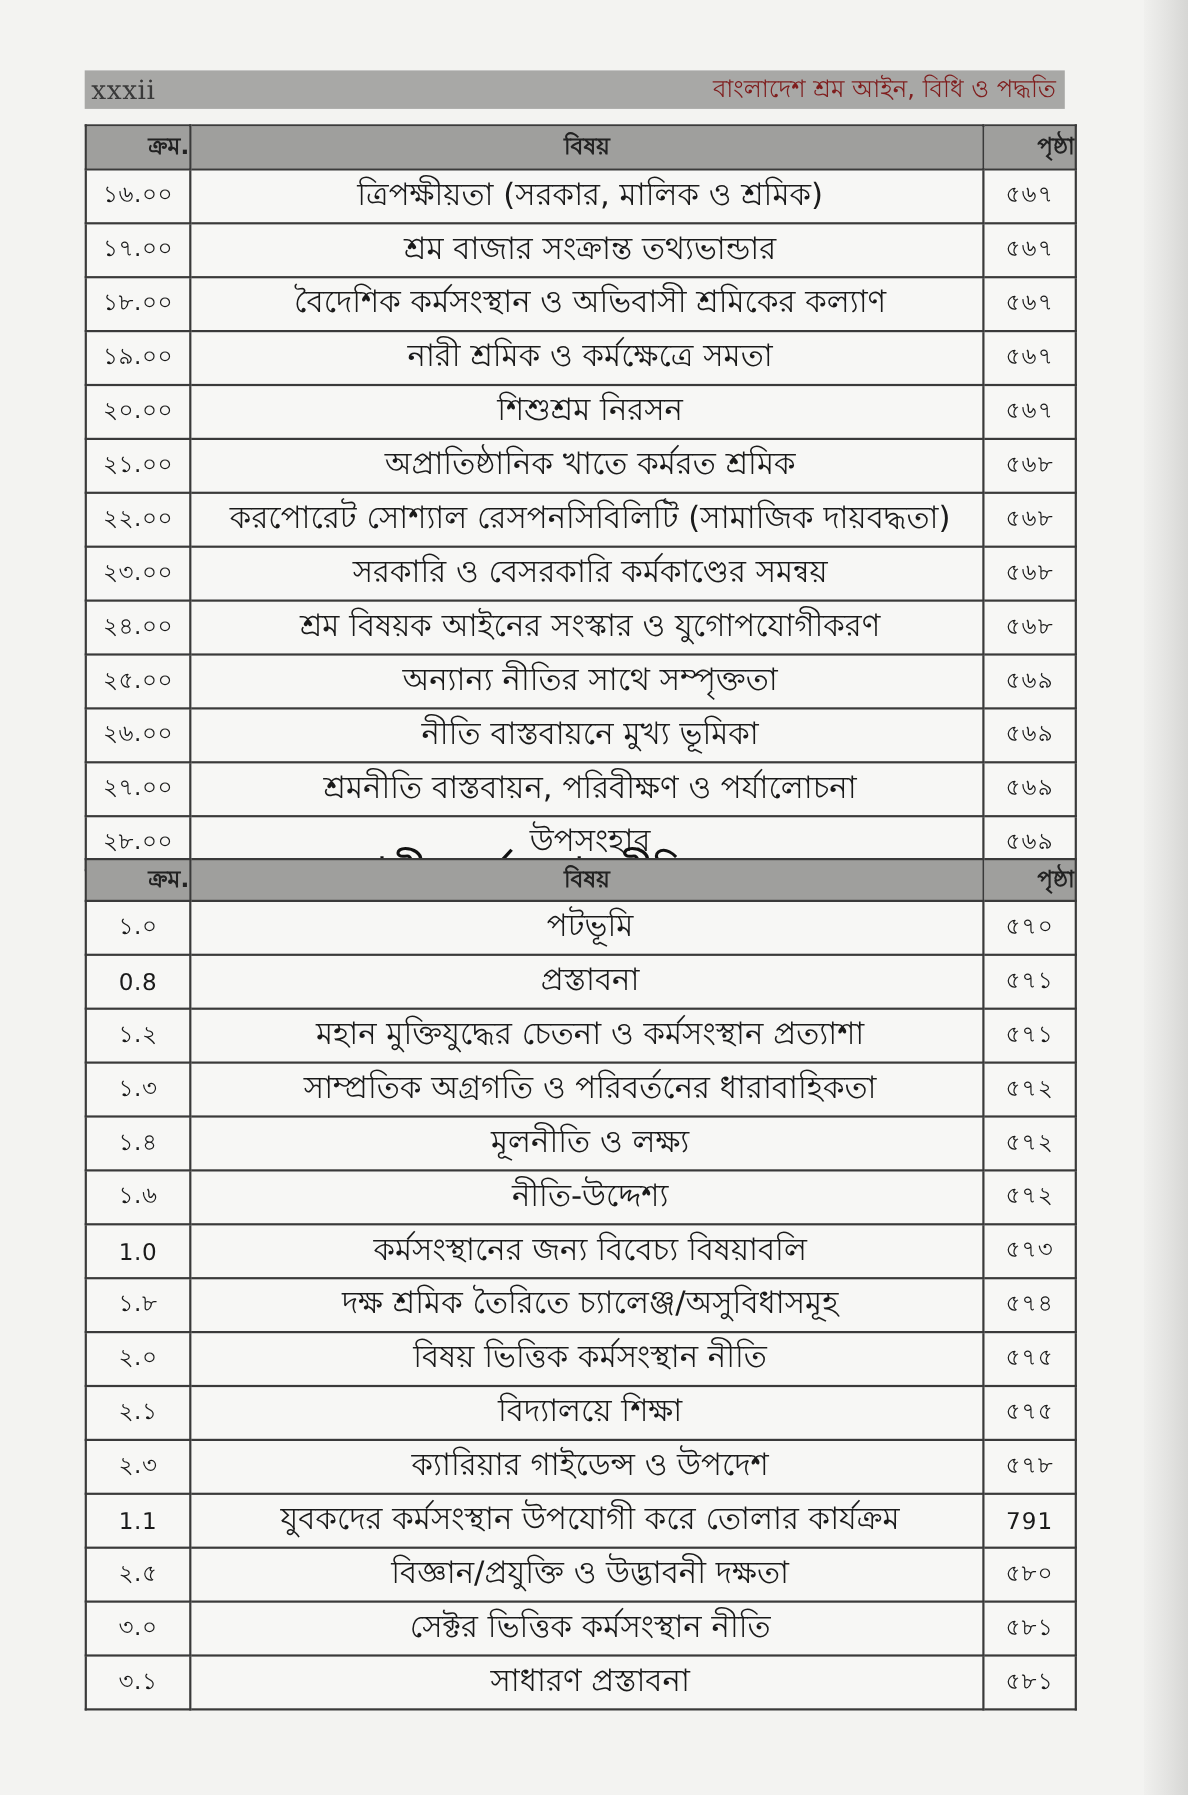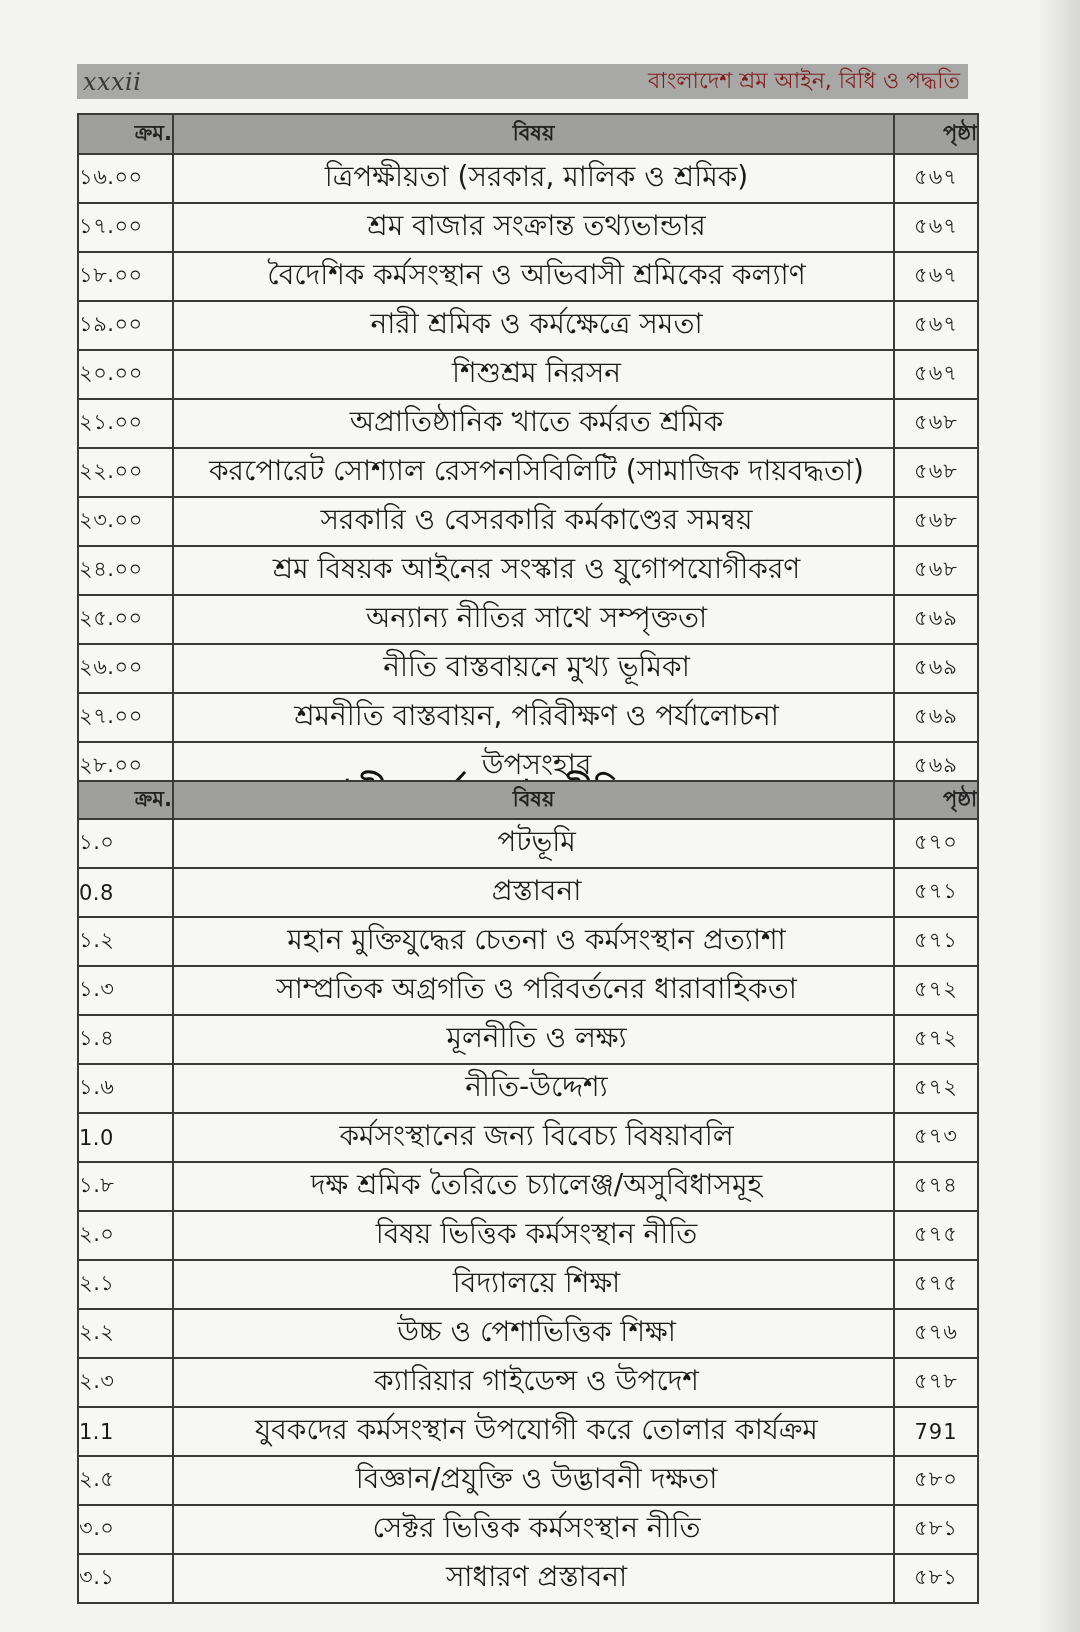--- a/index.html
+++ b/index.html
@@ -31,21 +31,20 @@
     height: 35px;
     background: #a8a8a6;
     display: flex;
     align-items: center;
     justify-content: space-between;
     box-sizing: border-box;
     padding: 0 8px 0 6px;
   }
   .page-number {
     font-family: "DejaVu Serif", "Liberation Serif", serif;
-    font-style: italic;
     font-size: 24px;
     color: #3a3a3a;
     letter-spacing: 0.5px;
   }
   .book-title {
     font-size: 22px;
     color: #7f1d1d;
   }
   table.toc {
     position: absolute;
@@ -66,21 +65,21 @@
     font-weight: bold;
     font-size: 21px;
     color: #222;
   }
   table.toc col.c-no { width: 95px; }
   table.toc col.c-subject { width: 721px; }
   table.toc col.c-page { width: 84px; }
   .th-no, .th-page { text-align: right; }
   .th-subject { text-align: center; }
   td.no {
-    text-align: left;
+    text-align: center;
     font-size: 21px;
     letter-spacing: 0.5px;
   }
   td.subject {
     text-align: center;
     padding-left: 6px !important;
     font-size: 28px;
   }
   td.page {
     text-align: center;
@@ -257,25 +256,20 @@
         <td class="no">২.০</td>
         <td class="subject">বিষয় ভিত্তিক কর্মসংস্থান নীতি</td>
         <td class="page">৫৭৫</td>
       </tr>
       <tr class="row">
         <td class="no">২.১</td>
         <td class="subject">বিদ্যালয়ে শিক্ষা</td>
         <td class="page">৫৭৫</td>
       </tr>
       <tr class="row">
-        <td class="no">২.২</td>
-        <td class="subject">উচ্চ ও পেশাভিত্তিক শিক্ষা</td>
-        <td class="page">৫৭৬</td>
-      </tr>
-      <tr class="row">
         <td class="no">২.৩</td>
         <td class="subject">ক্যারিয়ার গাইডেন্স ও উপদেশ</td>
         <td class="page">৫৭৮</td>
       </tr>
       <tr class="row">
         <td class="no">1.1</td>
         <td class="subject">যুবকদের কর্মসংস্থান উপযোগী করে তোলার কার্যক্রম</td>
         <td class="page">791</td>
       </tr>
       <tr class="row">

